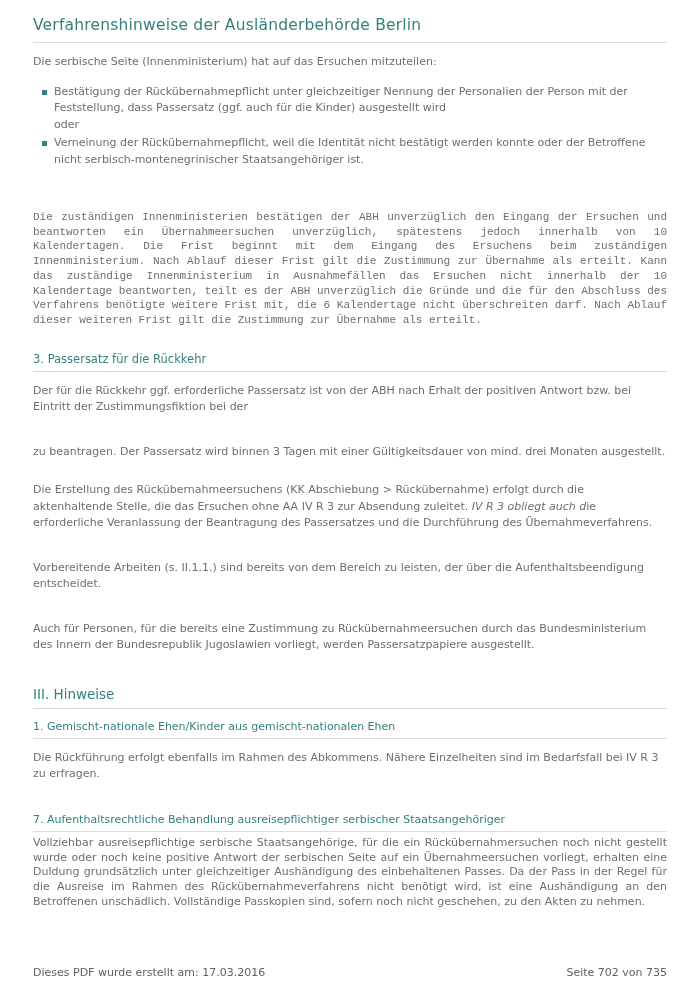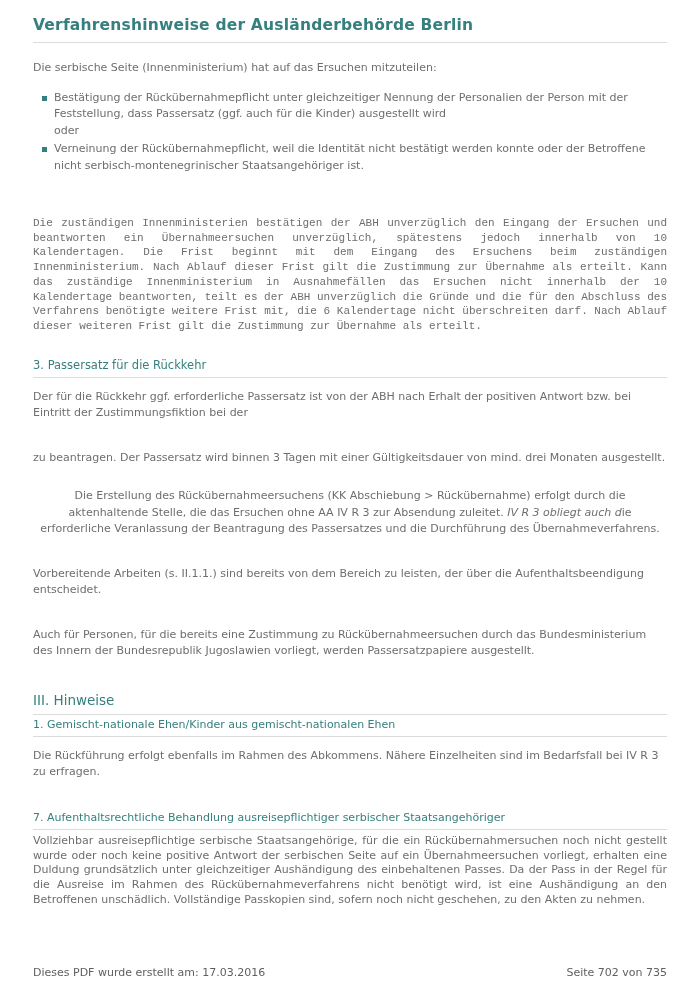--- a/index.html
+++ b/index.html
@@ -8,38 +8,38 @@
     --rule:#dcdcdc;
     --footer:#5f5f5f;
   }
   html,body{margin:0;padding:0;}
   body{
     width:700px;height:990px;background:#ffffff;
     font-family:"DejaVu Sans","Liberation Sans",sans-serif;
     overflow:hidden;position:relative;
   }
   .page{box-sizing:border-box;height:100%;padding:14px 33px 0 33px;position:relative;}
-  .title{font-size:15.5px;font-weight:700;color:var(--teal);margin:2px 0 0;letter-spacing:.2px;}
+  .title{font-size:15.5px;font-weight:400;color:var(--teal);margin:2px 0 0;letter-spacing:.2px;}
   .rule{border:0;border-top:1px solid var(--rule);margin:8px 0 0;}
   .para{font-size:11px;color:var(--body);line-height:1.5;margin:0;}
-  .intro{margin-top:17px;}
+  .intro{margin-top:11px;}
   .bullet-list{margin-top:13px;}
   .bullet-item{display:flex;margin:2px 0 0 9px;}
   .bullet-square{flex:none;width:5px;height:5px;background:var(--teal);margin:6px 7px 0 0;}
   .bullet-body{flex:1;}
   .dense{text-align:justify;line-height:1.34;}
   .mt-xl{margin-top:42px;font-family:Liberation Mono, monospace;}
   .mt-lg{margin-top:28px;}
-  .mt-md{margin-top:22px;text-align:center;}
+  .mt-md{margin-top:22px;}
   .mt-sm{margin-top:11px;}
   .section-heading{font-size:11.5px;font-weight:400;color:var(--teal);margin:24px 0 0;}
   .section-heading + .rule{margin-top:5px;}
   .chapter-heading{font-size:13.5px;font-weight:400;color:var(--teal);margin:32px 0 0;}
   .chapter-heading + .rule{margin-top:6px;}
-  .sub-heading{font-size:11px;font-weight:400;color:var(--teal);margin:3px 0 0;}
+  .sub-heading{font-size:11px;font-weight:400;color:var(--teal);margin:11px 0 0;}
   .sub-heading + .rule{margin-top:5px;}
   .sub-heading.mt-lg{margin-top:30px;}
   .address{margin-top:26px;}
   .address .para{margin-bottom:7px;}
   .dense-block{margin-top:4px;}
   .footer{
     position:absolute;left:33px;right:33px;bottom:11px;
     display:flex;justify-content:space-between;
     font-size:11px;color:var(--footer);
   }

